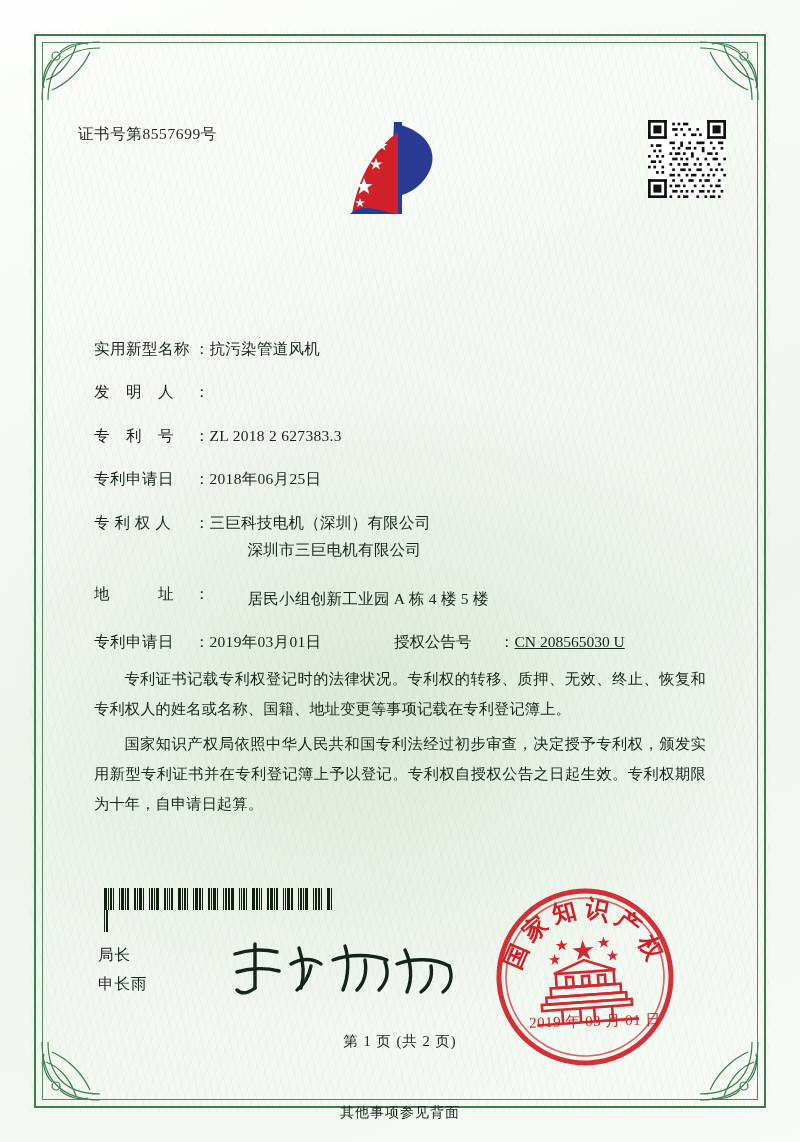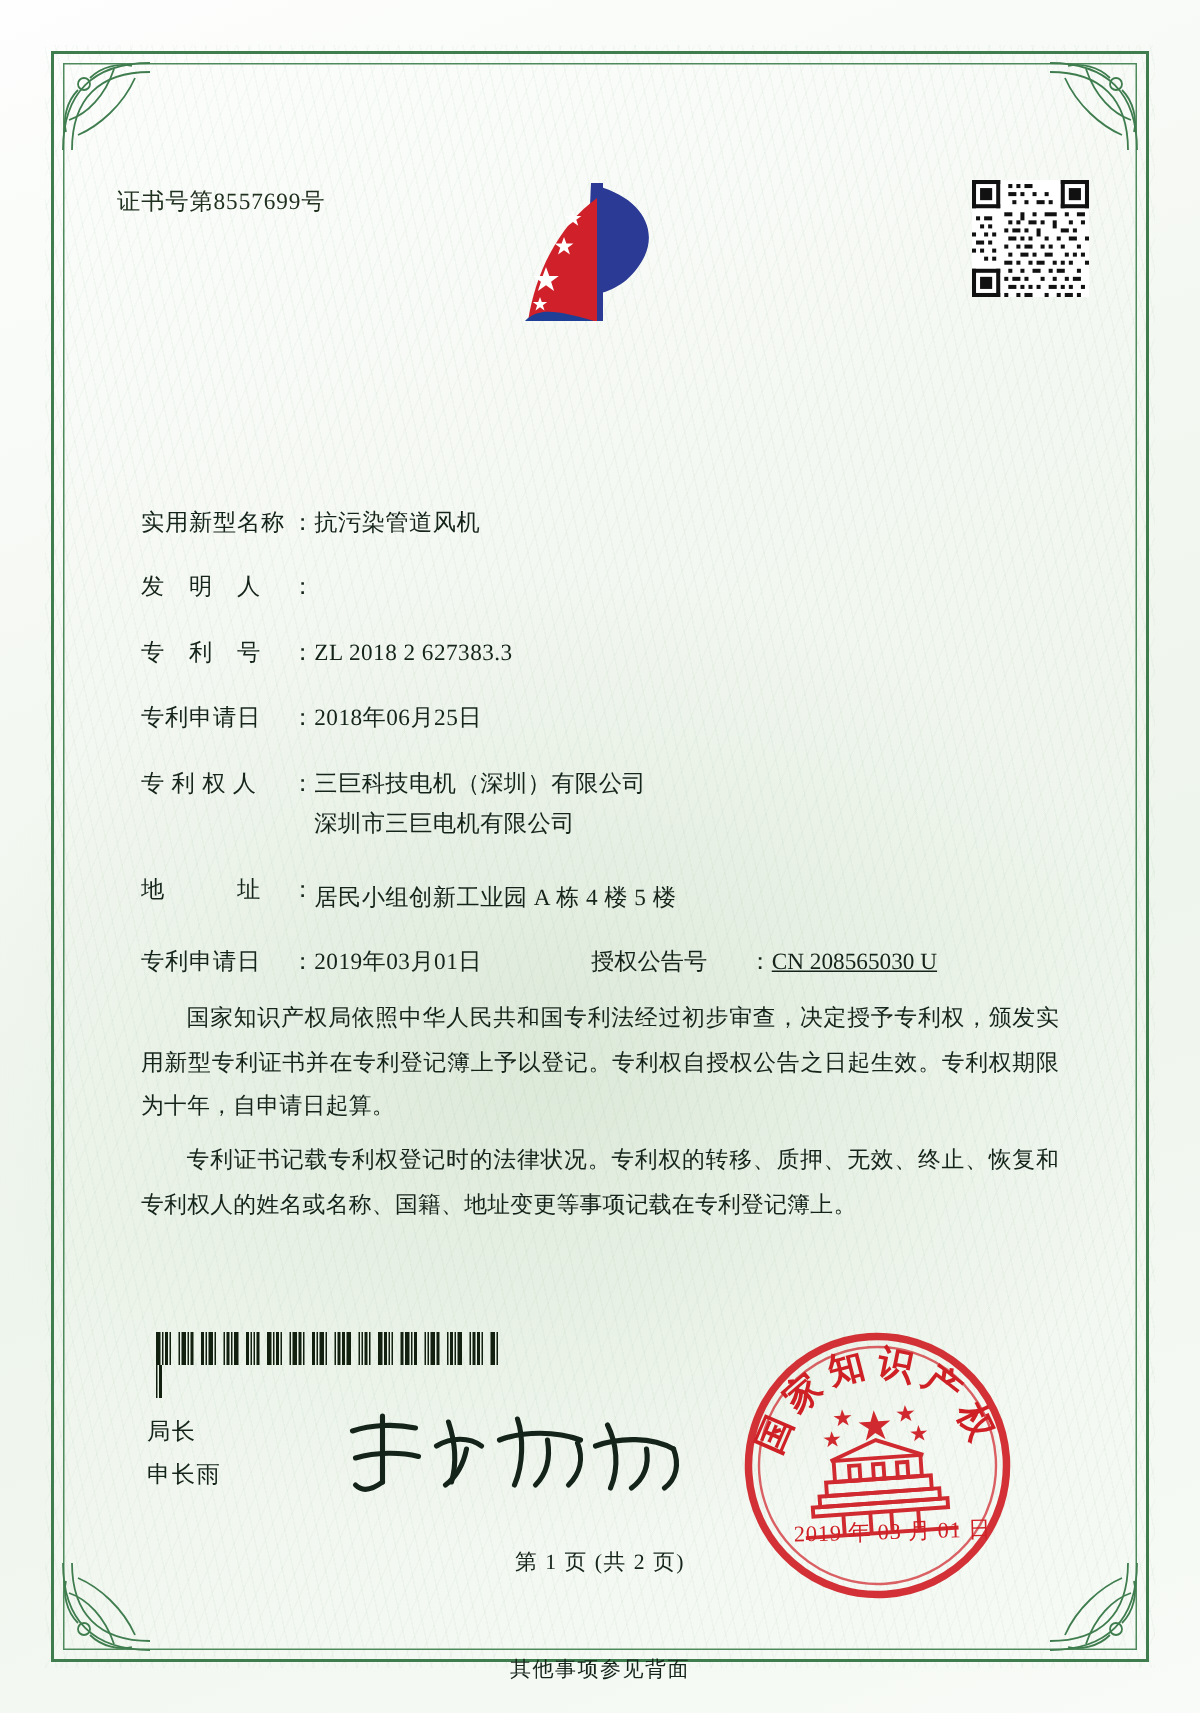--- a/index.html
+++ b/index.html
@@ -126,20 +126,21 @@
   .field-colon {
     flex: 0 0 10px;
   }
   .field-value {
     flex: 1 1 auto;
     letter-spacing: 0.3px;
   }
   .field-value .line2 {
     display: block;
     margin-top: 5px;
+    margin-left: 38px;
   }
   .inline-pair {
     display: flex;
     align-items: flex-start;
     width: 100%;
   }
   .inline-pair .left { flex: 0 0 300px; }
   .inline-pair .rlabel { flex: 0 0 105px; white-space: pre; }
   .inline-pair .rcolon { flex: 0 0 10px; }
   .inline-pair .rvalue { flex: 1 1 auto; text-decoration: underline; }
@@ -480,22 +481,22 @@
           </div>
           <div class="rlabel">授权公告号</div>
           <div class="rcolon">：</div>
           <div class="rvalue">CN 208565030 U</div>
         </div>
       </div>
 
     </div>
 
     <div class="paras">
+      <p>专利证书记载专利权登记时的法律状况。专利权的转移、质押、无效、终止、恢复和专利权人的姓名或名称、国籍、地址变更等事项记载在专利登记簿上。</p>
       <p>国家知识产权局依照中华人民共和国专利法经过初步审查，决定授予专利权，颁发实用新型专利证书并在专利登记簿上予以登记。专利权自授权公告之日起生效。专利权期限为十年，自申请日起算。</p>
-      <p>专利证书记载专利权登记时的法律状况。专利权的转移、质押、无效、终止、恢复和专利权人的姓名或名称、国籍、地址变更等事项记载在专利登记簿上。</p>
     </div>
 
     <div class="barcode">
       <span style="width:3px"></span><span style="width:1px"></span><span style="width:2px"></span><span style="width:1px"></span>
       <span style="width:1px"></span><span style="width:3px"></span><span style="width:1px"></span><span style="width:2px"></span>
       <span style="width:2px"></span><span style="width:1px"></span><span style="width:3px"></span><span style="width:1px"></span>
       <span style="width:1px"></span><span style="width:2px"></span><span style="width:1px"></span><span style="width:3px"></span>
       <span style="width:2px"></span><span style="width:1px"></span><span style="width:1px"></span><span style="width:2px"></span>
       <span style="width:3px"></span><span style="width:1px"></span><span style="width:2px"></span><span style="width:1px"></span>
       <span style="width:1px"></span><span style="width:3px"></span><span style="width:2px"></span><span style="width:1px"></span>

